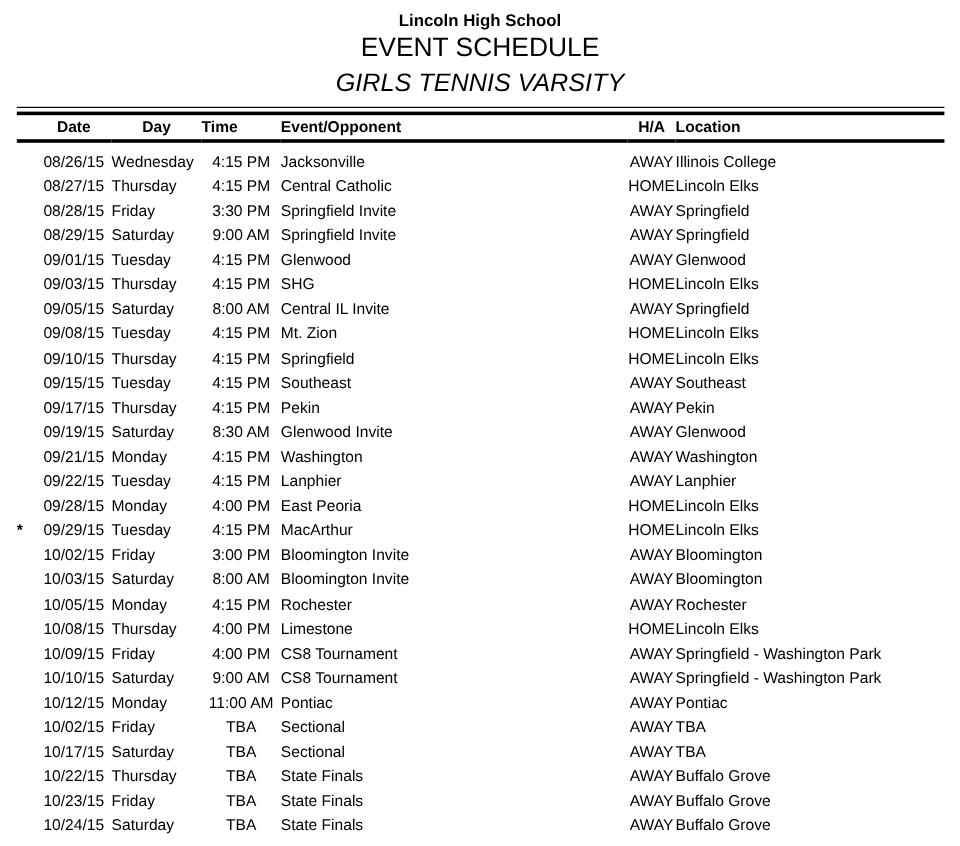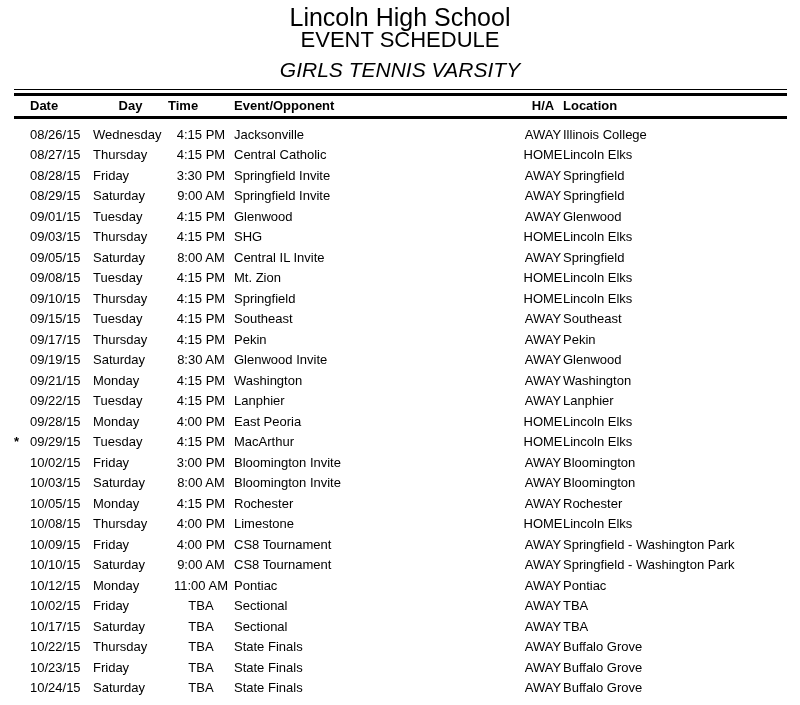--- a/index.html
+++ b/index.html
@@ -13,23 +13,23 @@
     width: 800px;
     height: 705px;
     background: #ffffff;
     color: #000000;
     font-family: "Liberation Sans", sans-serif;
     overflow: hidden;
   }
   .titles { text-align: center; }
   .title-school {
     margin: 6px 0 0 0;
-    font-size: 25px;
+    font-size: 14px;
     line-height: 23px;
-    font-weight: normal;
+    font-weight: bold;
   }
   .title-heading {
     margin: 0;
     font-size: 22px;
     line-height: 22px;
     font-weight: normal;
   }
   .title-subtitle {
     margin: 8px 0 0 0;
     font-size: 21px;
@@ -60,21 +60,21 @@
     overflow: visible;
     vertical-align: middle;
   }
   thead tr { height: 21px; }
   thead { border-bottom: 3px solid #000; }
   thead th { font-weight: bold; }
   tbody tr { height: 20.5px; }
   tbody tr.spacer { height: 7px; }
 
   .c-note  { text-align: left; font-weight: bold; }
-  td.c-date, th.c-date { text-align: left; padding-left: 3px; }
+  td.c-date, th.c-date { text-align: center; padding-left: 3px; }
   td.c-day  { text-align: left; padding-left: 3px; }
   th.c-day  { text-align: center; }
   td.c-time { text-align: center; }
   th.c-time { text-align: left; }
   td.c-event, th.c-event { text-align: left; padding-left: 21px; }
   td.c-ha, th.c-ha { text-align: center; }
   td.c-loc, th.c-loc { text-align: left; padding-left: 32px; }
 </style>
 </head>
 <body>

